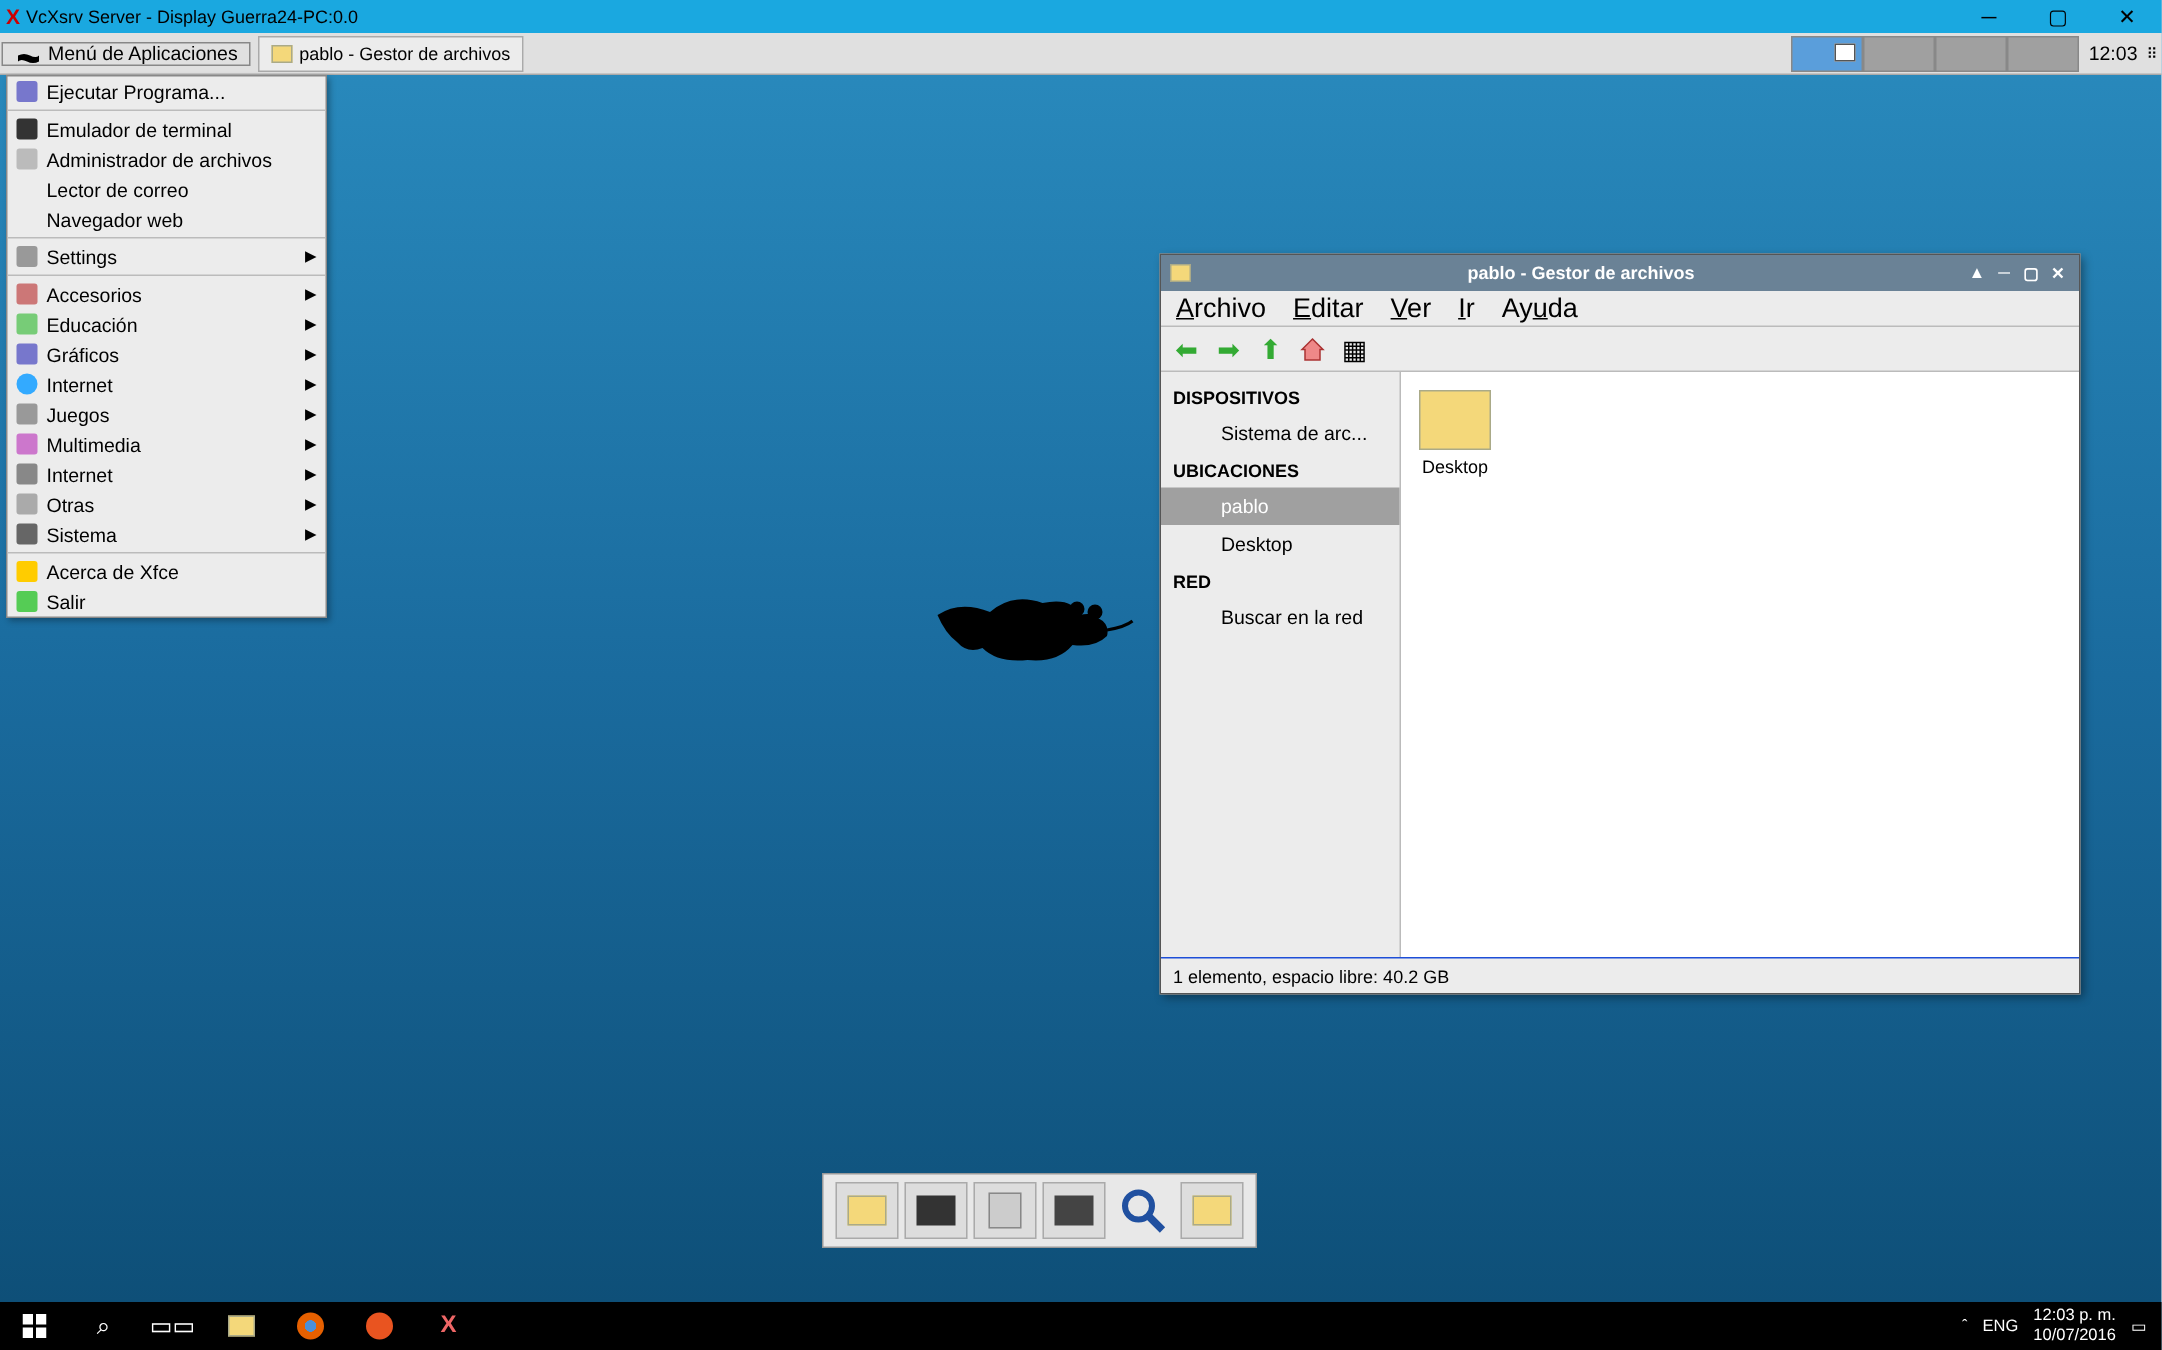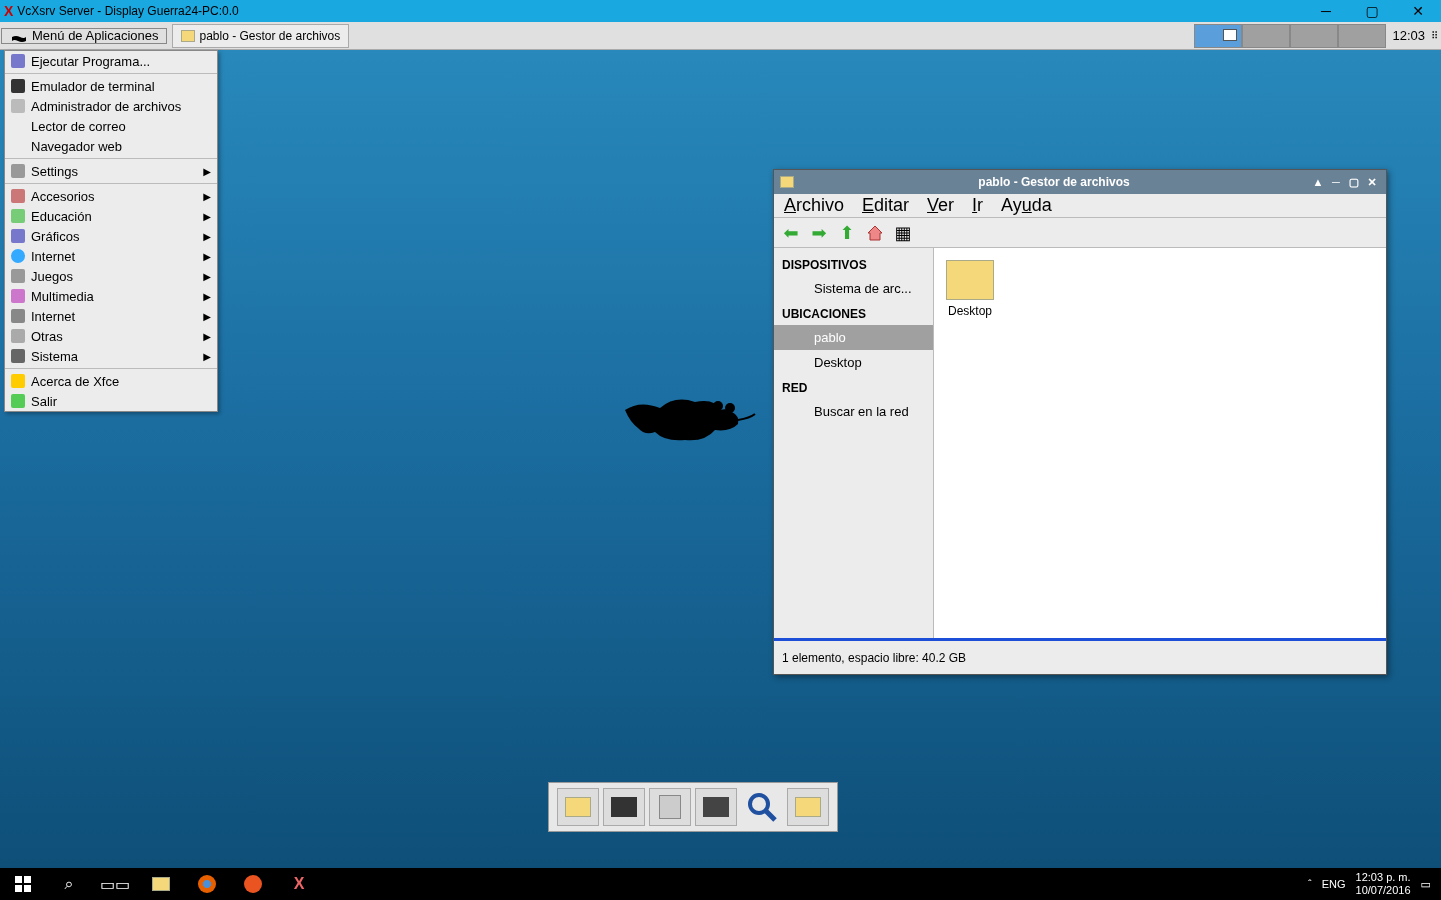--- a/index.html
+++ b/index.html
@@ -34,21 +34,21 @@
 .path { flex:1; height:22px; background:#fff; border:1px solid #888; display:flex; align-items:center; padding:0 4px; font-size:13px; }
 .path .fico { width:16px; height:14px; background:#f4d87a; border:1px solid #aa8; margin-right:4px; }
 .fm-body { display:flex; height:390px; }
 .sidebar { width:160px; background:#ececec; border-right:1px solid #bbb; font-size:13px; padding-top:4px; }
 .sidebar .hdr { font-weight:bold; padding:6px 8px 4px; font-size:12px; }
 .sidebar .it { padding:5px 8px 5px 40px; }
 .sidebar .it.sel { background:#a0a0a0; color:#fff; }
 .content { flex:1; background:#fff; position:relative; }
 .folder { position:absolute; top:12px; left:12px; text-align:center; font-size:12px; }
 .folder .fi { width:48px; height:40px; background:#f4d87a; border:1px solid #aa8; margin:0 auto 4px; }
-.status { height:36px; border-top:3px solid #1d4ed8; padding:0 8px; font-size:12px; display:flex; align-items:center; }
+.status { height:24px; border-top:1px solid #1d4ed8; padding:0 8px; font-size:12px; display:flex; align-items:center; }
 .dock { position:absolute; top:782px; left:548px; width:290px; height:50px; background:#e8e8e8; border:1px solid #999; display:flex; align-items:center; justify-content:center; gap:4px; padding:0 6px; }
 .dock-it { width:42px; height:38px; background:#ddd; border:1px solid #aaa; display:flex; align-items:center; justify-content:center; }
 .win-tb { position:absolute; bottom:0; left:0; right:0; height:32px; background:#000; color:#fff; display:flex; align-items:center; font-size:11px; }
 .tb-ico { width:46px; height:32px; display:flex; align-items:center; justify-content:center; font-size:16px; }
 .tb-right { margin-left:auto; display:flex; align-items:center; gap:10px; padding-right:10px; }
 .tb-clock { text-align:right; line-height:1.2; }
 </style>
 </head>
 <body>
 

